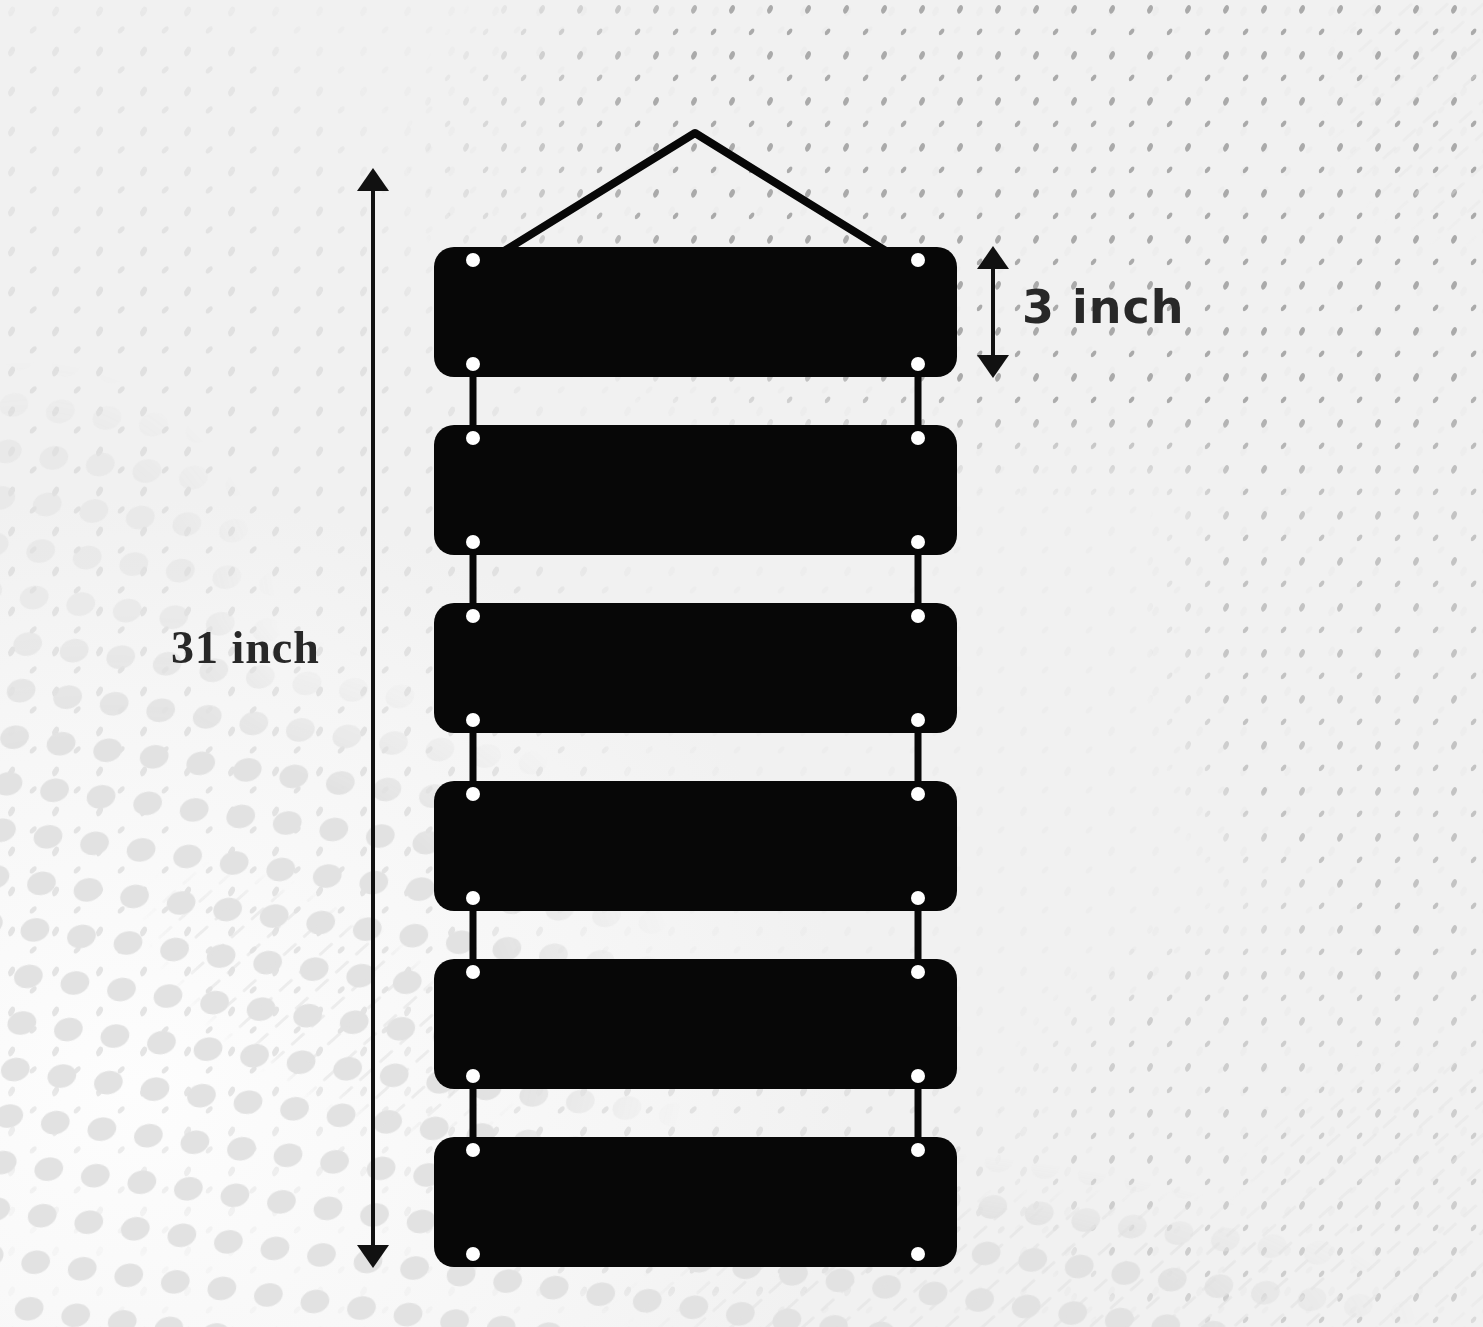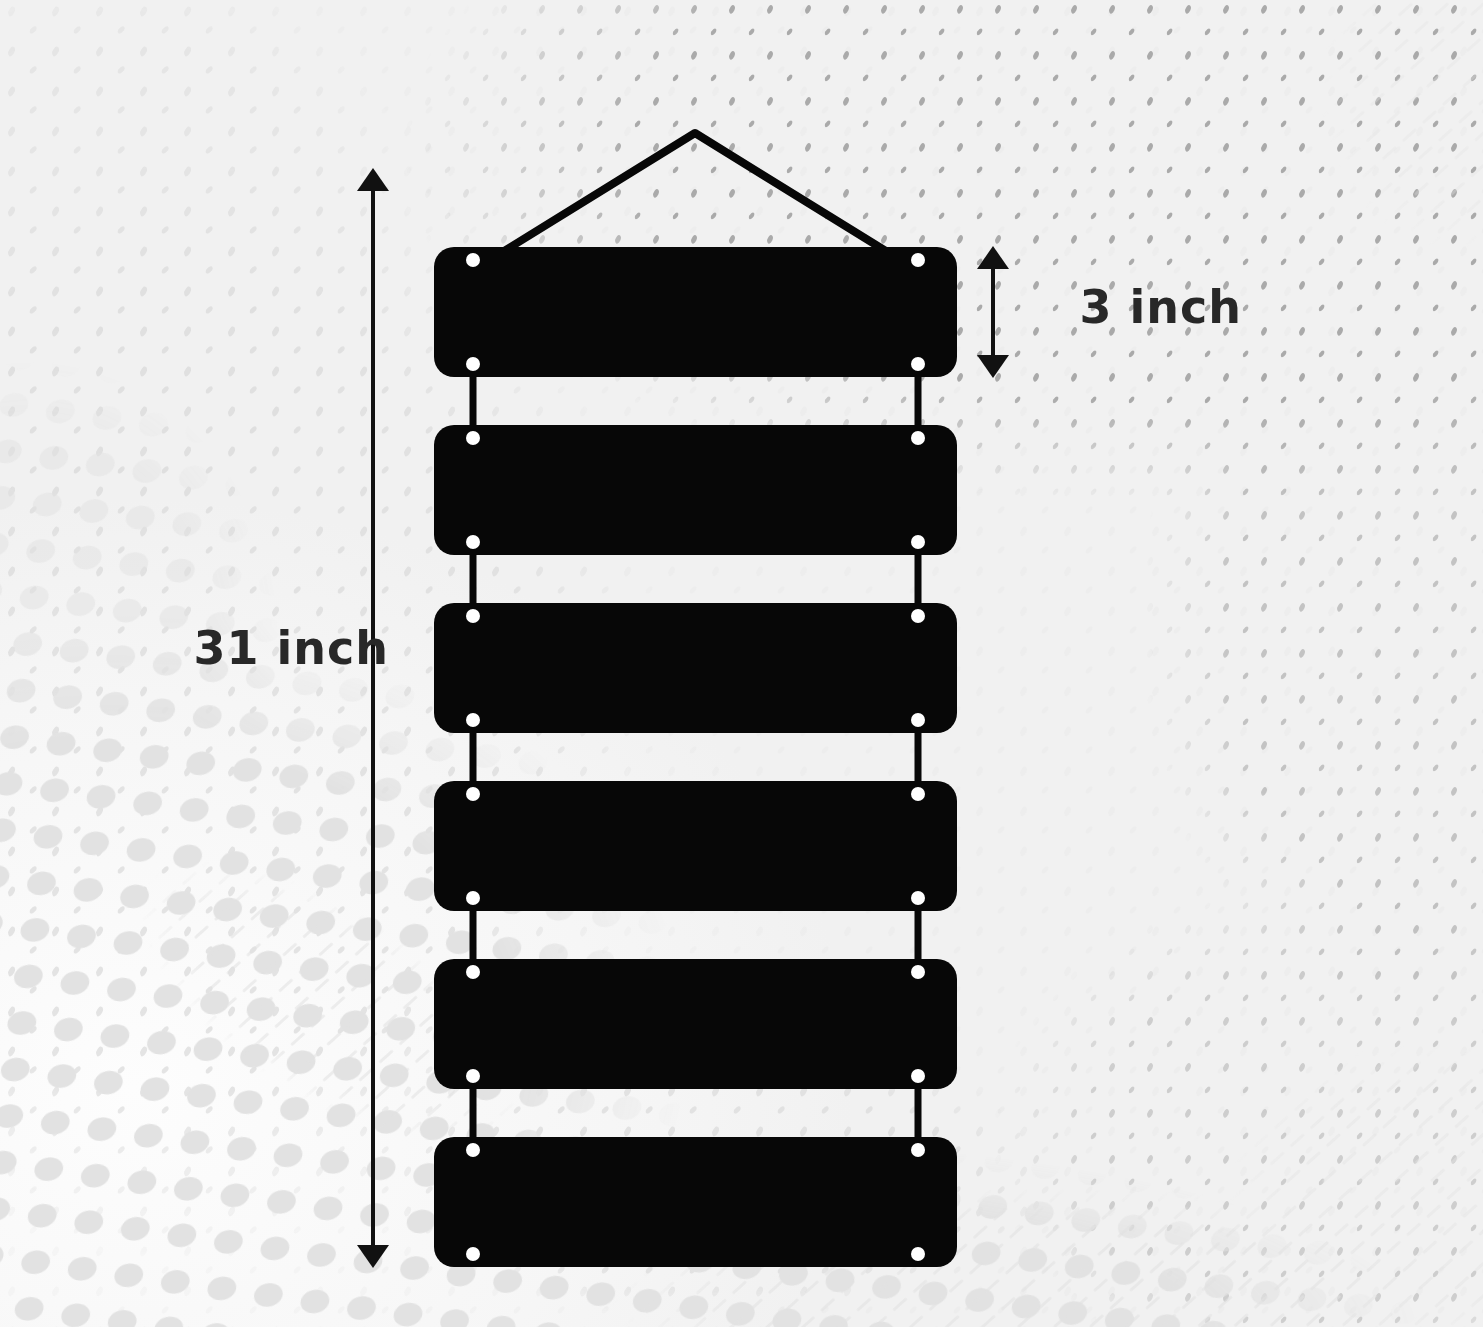--- a/index.html
+++ b/index.html
@@ -15,22 +15,22 @@
   .dot{fill:var(--dot);}
   .speck{fill:var(--speck);}
   .lightspeck{fill:var(--lightspeck);}
   .slat{fill:var(--slat);}
   .hole{fill:var(--hole);}
   .string{stroke:var(--slat);stroke-width:7;fill:none;}
   .hang{stroke:var(--slat);stroke-width:8;fill:none;stroke-linejoin:round;stroke-linecap:round;}
   .dimline{stroke:var(--dim);stroke-width:4;}
   .arrowhead{fill:var(--dim);}
   .dim-label{position:absolute;color:var(--label);font-size:46px;font-weight:600;
-    letter-spacing:1px;text-align:right;line-height:52px;white-space:nowrap;}
-  .label-total{left:149px;top:622px;width:240px;}
+    letter-spacing:1px;text-align:left;line-height:52px;white-space:nowrap;}
+  .label-total{left:171px;top:622px;width:240px;font-family:Liberation Serif, serif;}
   .label-slat{left:1022px;top:281px;width:220px;}
 </style>
 </head>
 <body>
 
 <div class="canvas">
 
   <svg class="layer" viewBox="0 0 1483 1327" aria-hidden="true">
     <defs>
       <pattern id="bigdots" width="47" height="47" patternUnits="userSpaceOnUse" patternTransform="rotate(8)">

